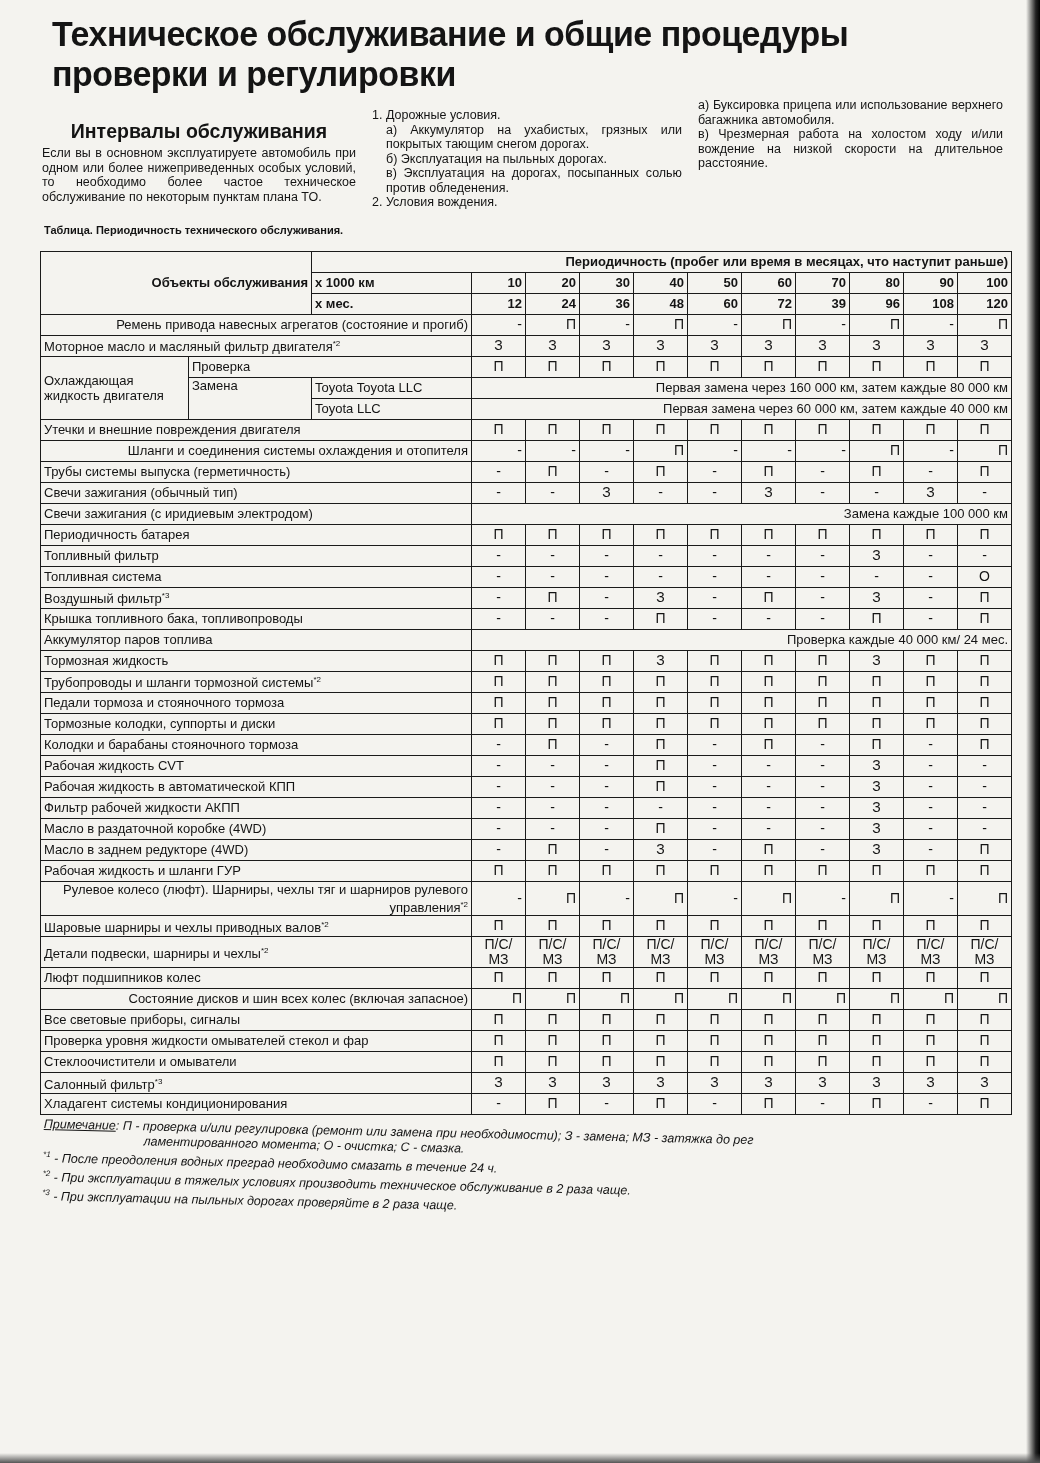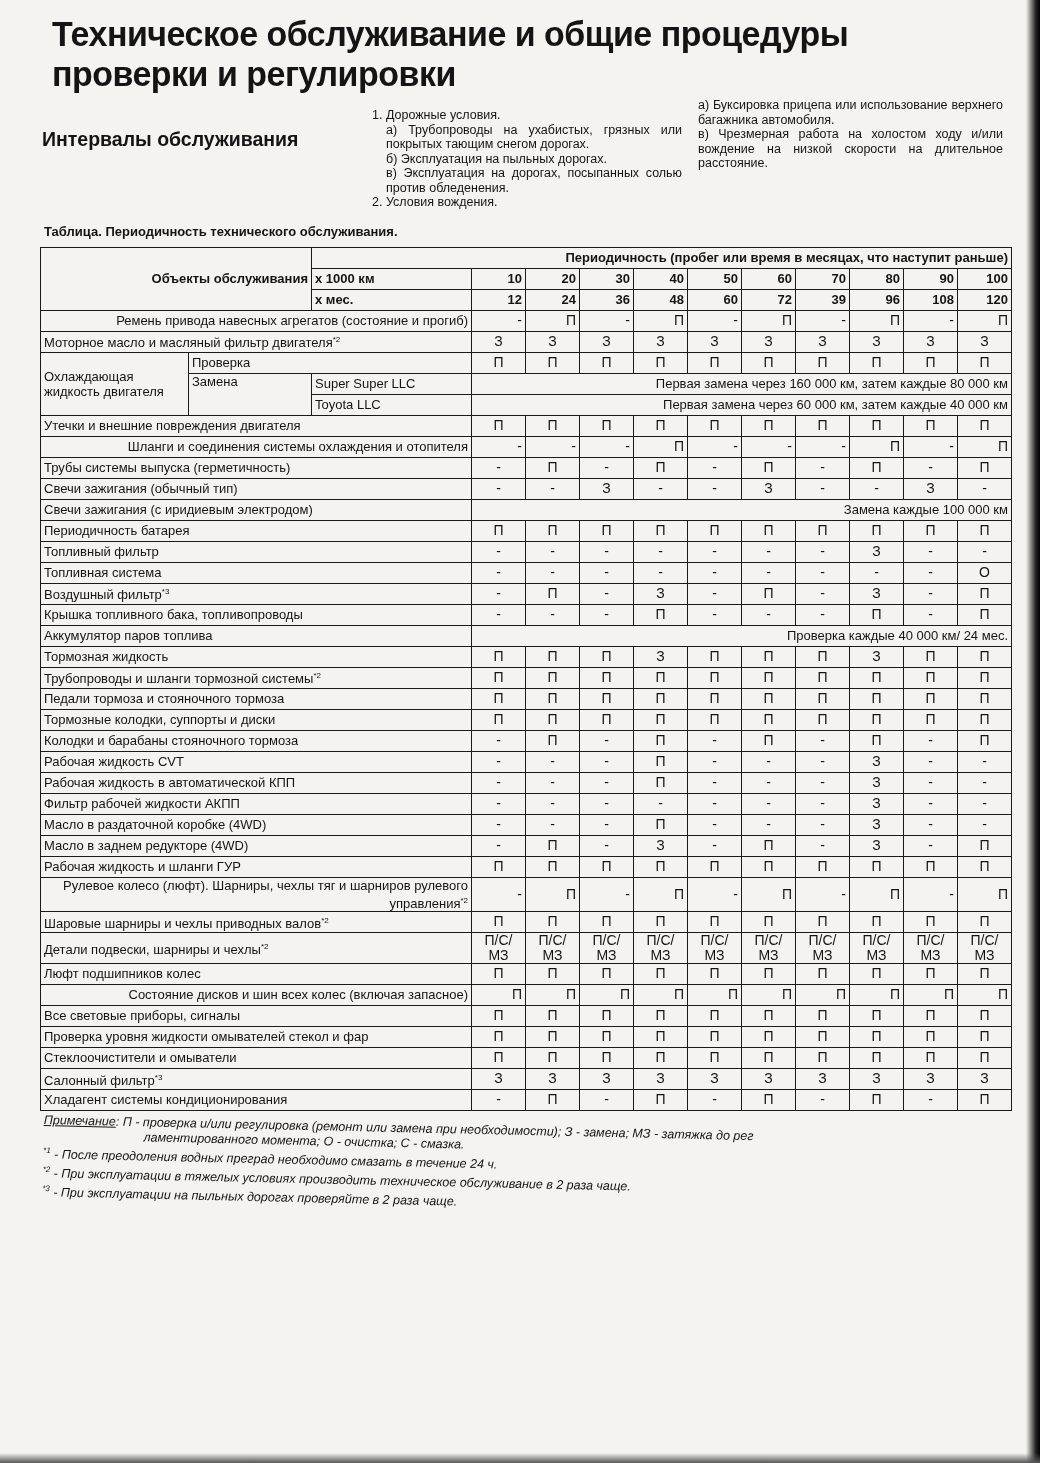--- a/index.html
+++ b/index.html
@@ -11,26 +11,26 @@
   }
   .page { position: absolute; left: 38px; top: 0; width: 975px; }
   h1.title {
     font-size: 35px; font-weight: bold; line-height: 40px;
     margin: 14px 0 0 14px; letter-spacing: -0.5px; transform: scaleX(0.97); transform-origin: left;
   }
   .intro { display: flex; margin-top: 14px; gap: 16px; }
   .col1 { width: 318px; }
   .col2 { width: 310px; font-size: 12.5px; line-height: 14.5px; }
   .col3 { width: 305px; font-size: 12.5px; line-height: 14.5px; }
-  h2.sub { font-size: 19.5px; font-weight: bold; line-height: 22px; margin: 20px 0 4px 4px; }
+  h2.sub { font-size: 19.5px; font-weight: bold; line-height: 22px; margin: 12px 0 4px 4px; text-align: center; }
   .col1 p { font-size: 12.5px; line-height: 14.5px; margin: 0 0 0 4px; text-align: justify; }
   .col2 .item, .col3 .item { margin: 0; text-align: justify; }
   .col2 .ind { padding-left: 14px; }
   .col3 { margin-top: -10px; }
-  .tcap { font-size: 13px; font-weight: bold; margin: 14px 0 8px 6px; }
+  .tcap { font-size: 11px; font-weight: bold; margin: 14px 0 15px 6px; }
   table.mt {
     border-collapse: collapse; width: 972px; font-size: 13px; table-layout: fixed;
     margin-left: 2px;
   }
   table.mt td, table.mt th {
     border: 1.6px solid #1a1a1a; padding: 0 3px; height: 20px; line-height: 15px;
   }
   table.mt th { font-weight: bold; }
   .c { text-align: right; }
   .lbl { text-align: left; }
@@ -49,24 +49,25 @@
 </style>
 </head>
 <body>
 
 <div class="page">
   <h1 class="title">Техническое обслуживание и общие процедуры проверки и регулировки</h1>
 
   <div class="intro">
     <div class="col1">
       <h2 class="sub">Интервалы обслуживания</h2>
+      <p>Если вы в основном эксплуатируете автомобиль при одном или более нижеприведенных особых условий, то необходимо более частое техническое обслуживание по некоторым пунктам плана ТО.</p>
     </div>
     <div class="col2">
       <p class="item">1. Дорожные условия.</p>
-      <p class="item ind">а) Трубопроводы на ухабистых, грязных или покрытых тающим снегом дорогах.</p>
+      <p class="item ind">а) Аккумулятор на ухабистых, грязных или покрытых тающим снегом дорогах.</p>
       <p class="item ind">б) Эксплуатация на пыльных дорогах.</p>
       <p class="item ind">в) Эксплуатация на дорогах, посыпанных солью против обледенения.</p>
       <p class="item">2. Условия вождения.</p>
     </div>
     <div class="col3">
       <p class="item">а) Буксировка прицепа или использование верхнего багажника автомобиля.</p>
       <p class="item">в) Чрезмерная работа на холостом ходу и/или вождение на низкой скорости на длительное расстояние.</p>
     </div>
   </div>
 
@@ -156,21 +157,21 @@
           <td class="v">П</td>
           <td class="v">П</td>
           <td class="v">П</td>
           <td class="v">П</td>
           <td class="v">П</td>
           <td class="v">П</td>
           <td class="v">П</td>
         </tr>
         <tr>
           <td rowspan="2" class="lbl" style="vertical-align: top;">Замена</td>
-          <td class="lbl">Super Super LLC</td>
+          <td class="lbl">Toyota Toyota LLC</td>
           <td colspan="10" class="c">Первая замена через 160 000 км, затем каждые 80 000 км</td>
         </tr>
         <tr>
           <td class="lbl">Toyota LLC</td>
           <td colspan="10" class="c">Первая замена через 60 000 км, затем каждые 40 000 км</td>
         </tr>
         <tr>
           <td colspan="3" class="lbl"><span>Утечки и внешние повреждения двигателя</span></td>
           <td class="v">П</td>
           <td class="v">П</td>

